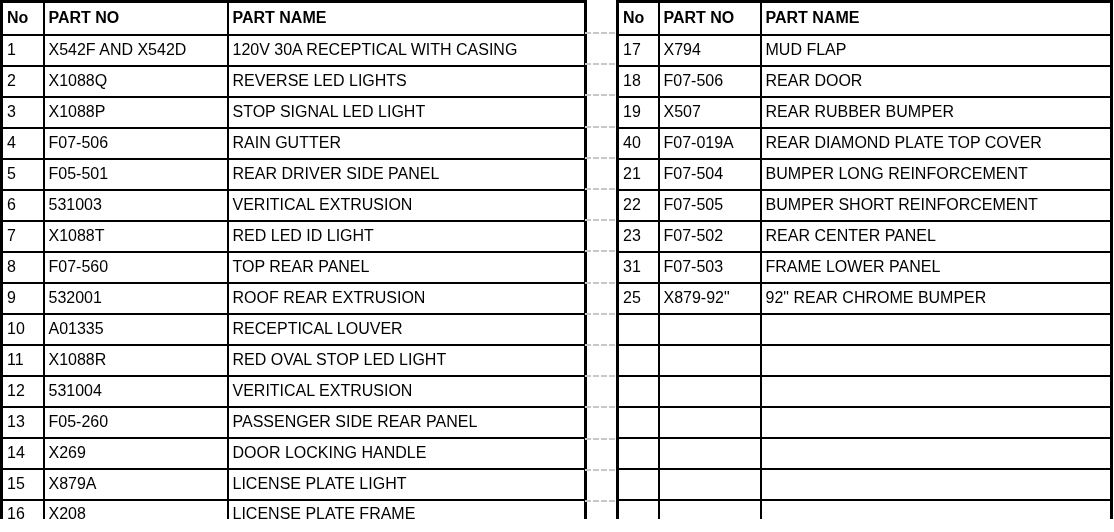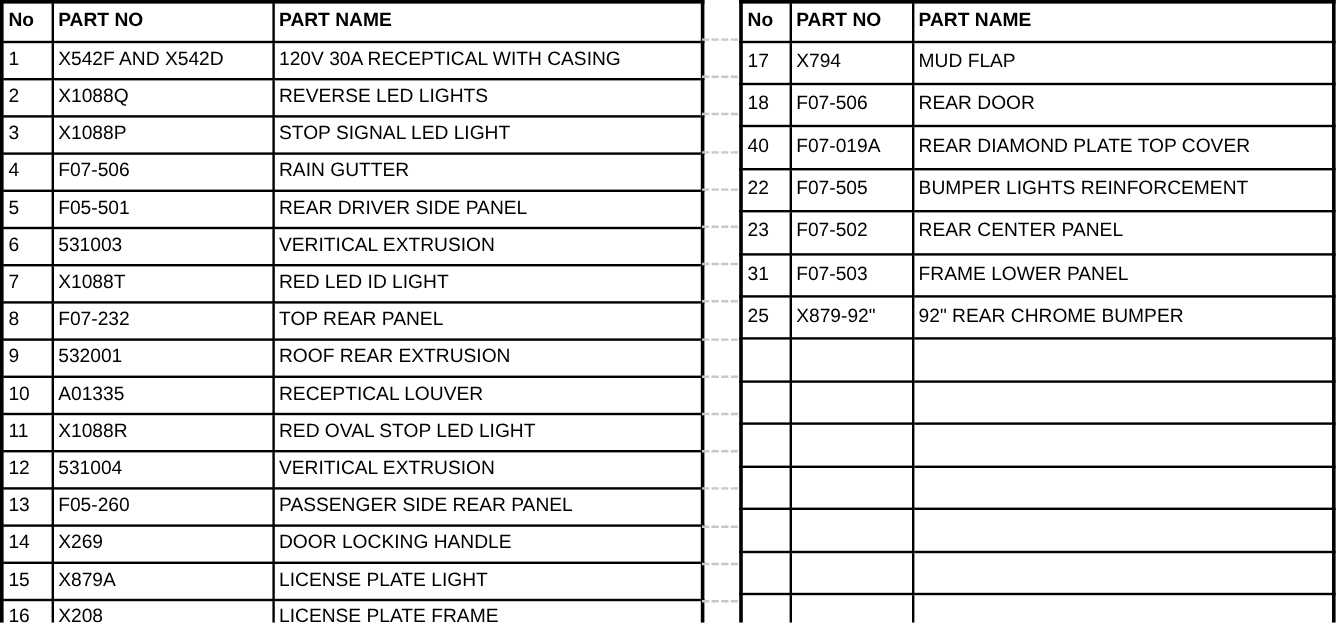--- a/index.html
+++ b/index.html
@@ -96,21 +96,21 @@
           <td>531003</td>
           <td>VERITICAL EXTRUSION</td>
         </tr>
         <tr>
           <td>7</td>
           <td>X1088T</td>
           <td>RED LED ID LIGHT</td>
         </tr>
         <tr>
           <td>8</td>
-          <td>F07-232</td>
+          <td>F07-560</td>
           <td>TOP REAR PANEL</td>
         </tr>
         <tr>
           <td>9</td>
           <td>532001</td>
           <td>ROOF REAR EXTRUSION</td>
         </tr>
         <tr>
           <td>10</td>
           <td>A01335</td>
@@ -185,28 +185,38 @@
           <td>17</td>
           <td>X794</td>
           <td>MUD FLAP</td>
         </tr>
         <tr>
           <td>18</td>
           <td>F07-506</td>
           <td>REAR DOOR</td>
         </tr>
         <tr>
+          <td>19</td>
+          <td>X507</td>
+          <td>REAR RUBBER BUMPER</td>
+        </tr>
+        <tr>
           <td>40</td>
           <td>F07-019A</td>
           <td>REAR DIAMOND PLATE TOP COVER</td>
         </tr>
         <tr>
+          <td>21</td>
+          <td>F07-504</td>
+          <td>BUMPER LONG REINFORCEMENT</td>
+        </tr>
+        <tr>
           <td>22</td>
           <td>F07-505</td>
-          <td>BUMPER LIGHTS REINFORCEMENT</td>
+          <td>BUMPER SHORT REINFORCEMENT</td>
         </tr>
         <tr>
           <td>23</td>
           <td>F07-502</td>
           <td>REAR CENTER PANEL</td>
         </tr>
         <tr>
           <td>31</td>
           <td>F07-503</td>
           <td>FRAME LOWER PANEL</td>

